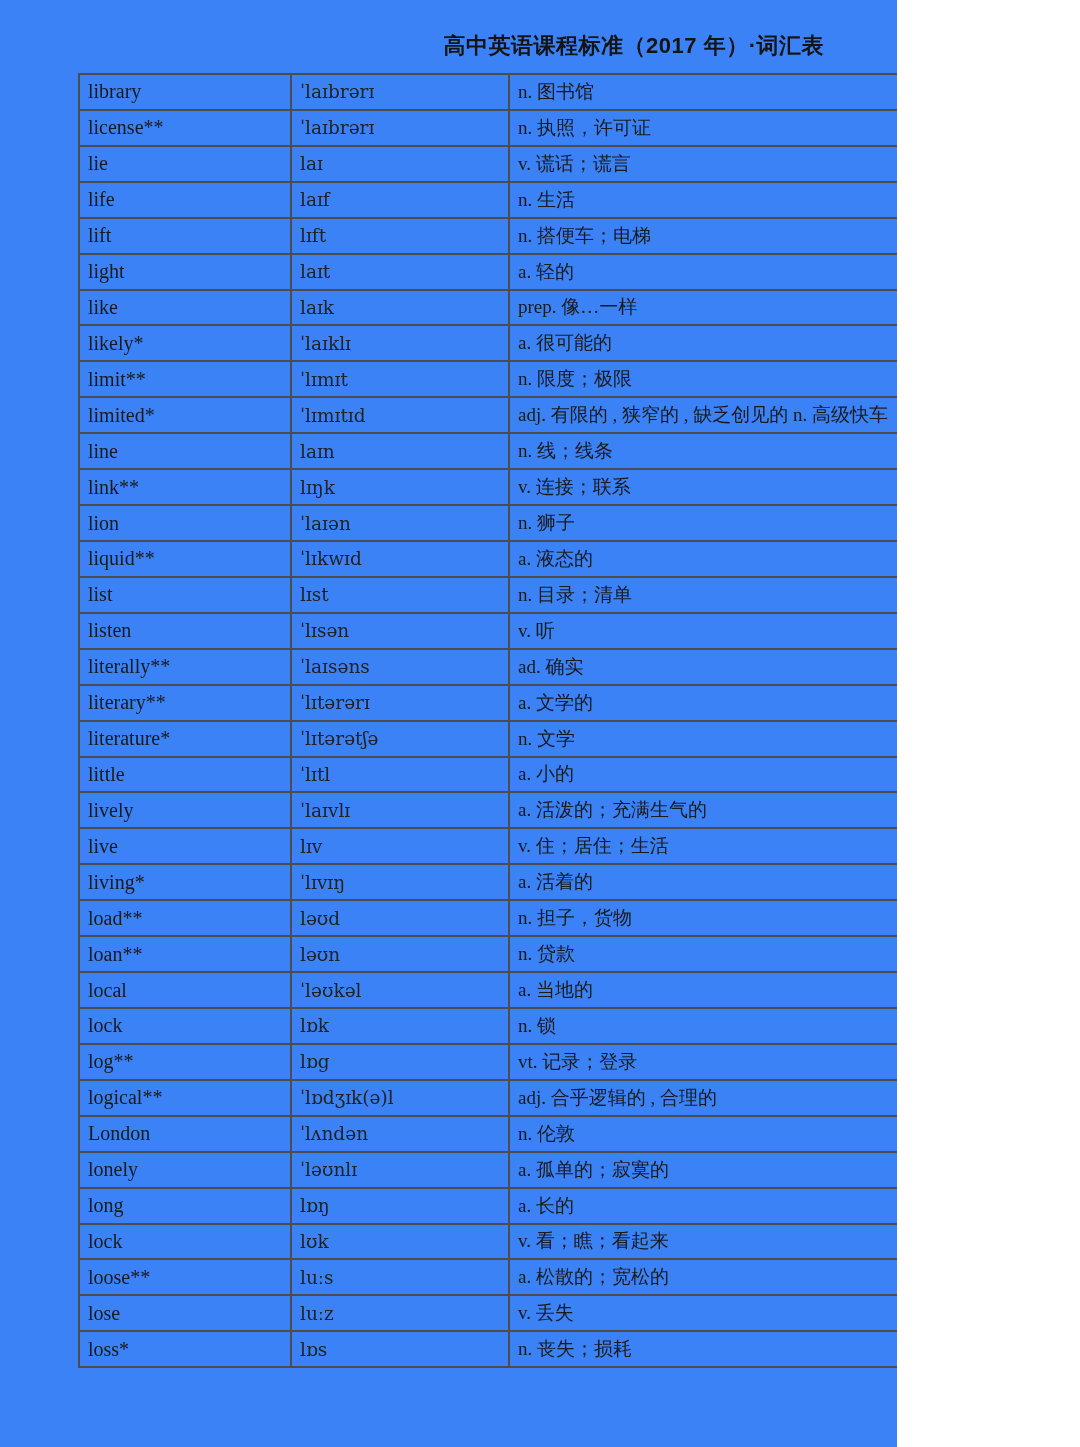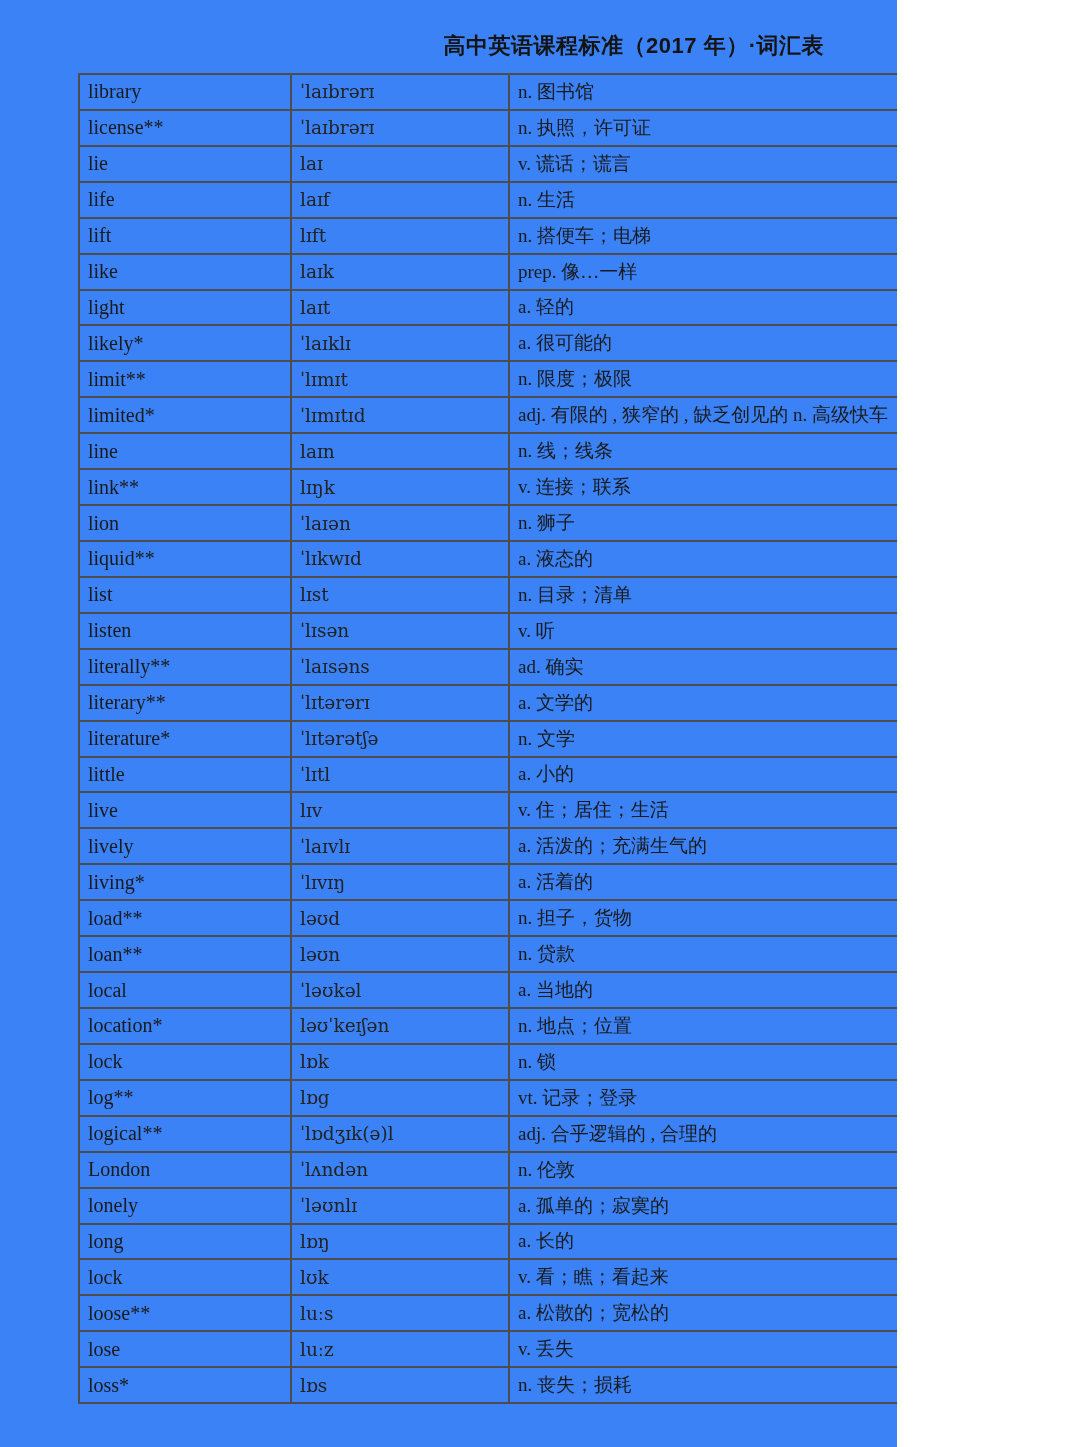--- a/index.html
+++ b/index.html
@@ -102,32 +102,32 @@
           <td class="col-meaning">n. 生活</td>
         </tr>
 
         <tr>
           <td class="col-word">lift</td>
           <td class="col-ipa">lɪft</td>
           <td class="col-meaning">n. 搭便车；电梯</td>
         </tr>
 
         <tr>
+          <td class="col-word">light</td>
+          <td class="col-ipa">laɪt</td>
+          <td class="col-meaning">a. 轻的</td>
+        </tr>
+
+        <tr>
           <td class="col-word">like</td>
           <td class="col-ipa">laɪk</td>
           <td class="col-meaning">prep. 像…一样</td>
         </tr>
 
         <tr>
-          <td class="col-word">light</td>
-          <td class="col-ipa">laɪt</td>
-          <td class="col-meaning">a. 轻的</td>
-        </tr>
-
-        <tr>
           <td class="col-word">likely*</td>
           <td class="col-ipa">ˈlaɪklɪ</td>
           <td class="col-meaning">a. 很可能的</td>
         </tr>
 
         <tr>
           <td class="col-word">limit**</td>
           <td class="col-ipa">ˈlɪmɪt</td>
           <td class="col-meaning">n. 限度；极限</td>
         </tr>
@@ -193,32 +193,32 @@
         </tr>
 
 
         <tr>
           <td class="col-word">little</td>
           <td class="col-ipa">ˈlɪtl</td>
           <td class="col-meaning">a. 小的</td>
         </tr>
 
         <tr>
+          <td class="col-word">lively</td>
+          <td class="col-ipa">ˈlaɪvlɪ</td>
+          <td class="col-meaning">a. 活泼的；充满生气的</td>
+        </tr>
+
+        <tr>
           <td class="col-word">live</td>
           <td class="col-ipa">lɪv</td>
           <td class="col-meaning">v. 住；居住；生活</td>
         </tr>
 
         <tr>
-          <td class="col-word">lively</td>
-          <td class="col-ipa">ˈlaɪvlɪ</td>
-          <td class="col-meaning">a. 活泼的；充满生气的</td>
-        </tr>
-
-        <tr>
           <td class="col-word">living*</td>
           <td class="col-ipa">ˈlɪvɪŋ</td>
           <td class="col-meaning">a. 活着的</td>
         </tr>
 
         <tr>
           <td class="col-word">load**</td>
           <td class="col-ipa">ləʊd</td>
           <td class="col-meaning">n. 担子，货物</td>
         </tr>
@@ -228,25 +228,20 @@
           <td class="col-ipa">ləʊn</td>
           <td class="col-meaning">n. 贷款</td>
         </tr>
 
         <tr>
           <td class="col-word">local</td>
           <td class="col-ipa">ˈləʊkəl</td>
           <td class="col-meaning">a. 当地的</td>
         </tr>
 
-        <tr>
-          <td class="col-word">location*</td>
-          <td class="col-ipa">ləʊˈkeɪʃən</td>
-          <td class="col-meaning">n. 地点；位置</td>
-        </tr>
 
         <tr>
           <td class="col-word">lock</td>
           <td class="col-ipa">lɒk</td>
           <td class="col-meaning">n. 锁</td>
         </tr>
 
         <tr>
           <td class="col-word">log**</td>
           <td class="col-ipa">lɒg</td>

